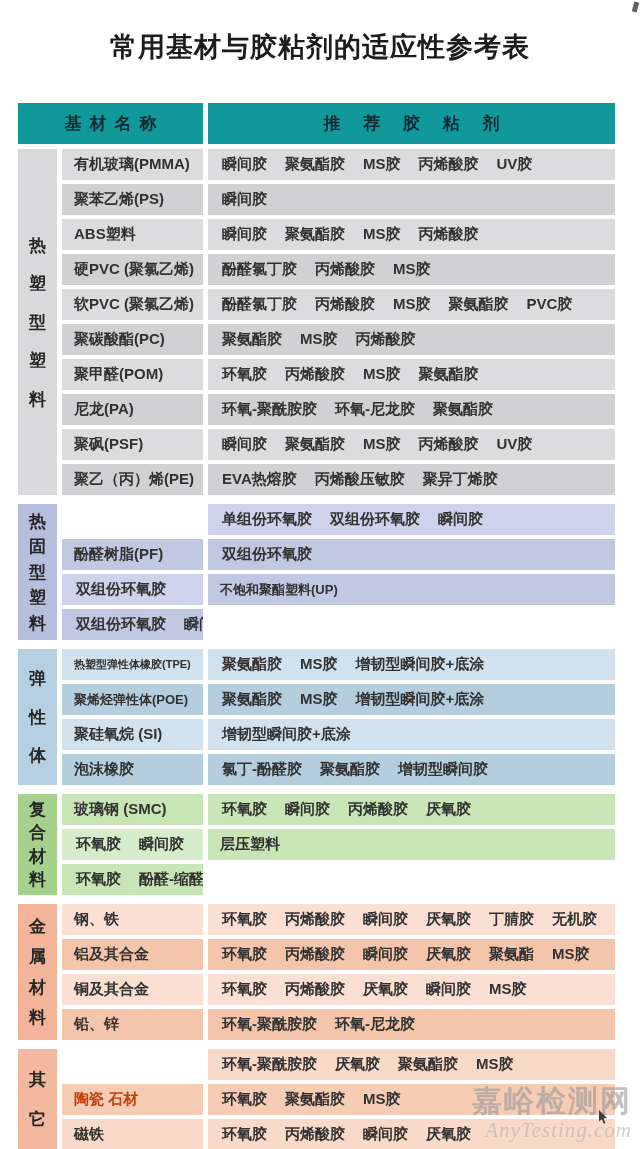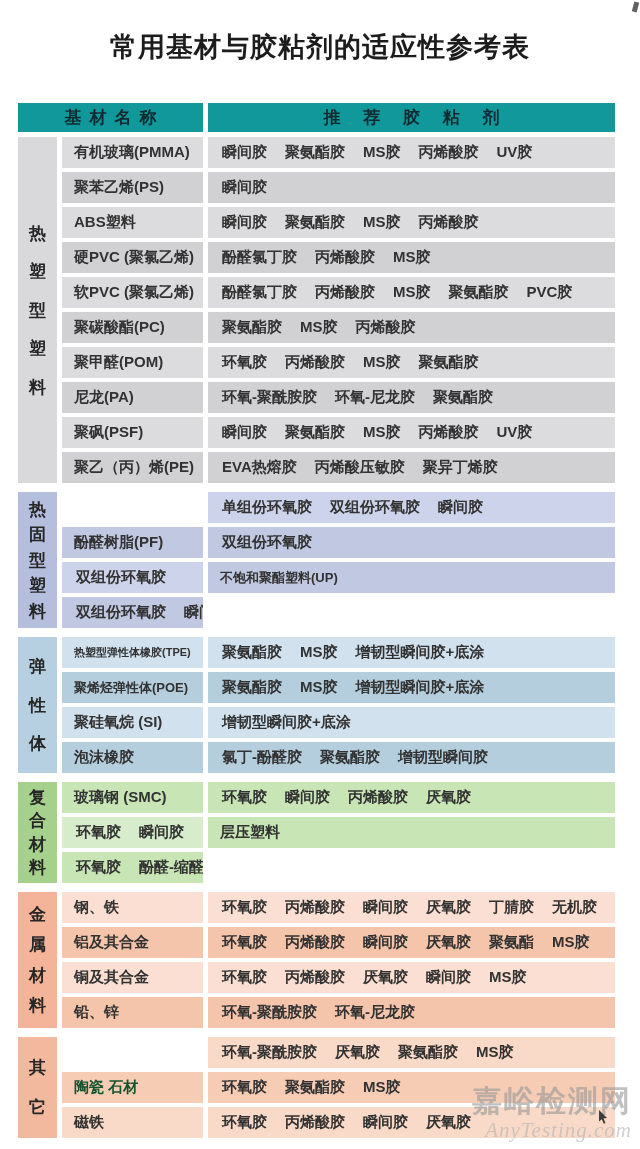--- a/index.html
+++ b/index.html
@@ -12,21 +12,21 @@
   }
   .title {
     text-align:center;
     font-size:27px; font-weight:bold; color:#1c1c1c;
     letter-spacing:1px;
     padding-top:30px; height:34px; line-height:34px;
   }
   .table-wrap { margin:39px 25px 0 18px; }
   .thead {
     display:grid; grid-template-columns:185px 1fr; gap:0 5px;
-    height:29px;
+    height:41px;
   }
   .th {
     display:flex; align-items:center; justify-content:center;
     font-size:17px; font-weight:bold;
     color:#0f2a30;
   }
   .th-substrate { letter-spacing:8px; text-indent:8px; }
   .th-adhesive  { letter-spacing:9px; text-indent:9px; }
   .section {
     display:grid;
@@ -293,21 +293,21 @@
           <span>其</span>
           <span>它</span>
         </div>
         <div class="name-cell" style="background: rgb(249, 217, 199); color: rgb(50, 50, 50); margin-top: 48px;">玻璃</div>
         <div class="adh-cell" style="background: rgb(249, 217, 199); color: rgb(50, 50, 50);">
           <span class="adh-item">环氧-聚酰胺胶</span>
           <span class="adh-item">厌氧胶</span>
           <span class="adh-item">聚氨酯胶</span>
           <span class="adh-item">MS胶</span>
         </div>
-        <div class="name-cell" style="background: rgb(246, 204, 181); color: #14532d;">陶瓷 石材</div>
+        <div class="name-cell" style="background: rgb(246, 204, 181); color: #c2410c;">陶瓷 石材</div>
         <div class="adh-cell" style="background: rgb(246, 204, 181); color: rgb(50, 50, 50);">
           <span class="adh-item">环氧胶</span>
           <span class="adh-item">聚氨酯胶</span>
           <span class="adh-item">MS胶</span>
         </div>
         <div class="name-cell" style="background: rgb(249, 217, 199); color: rgb(50, 50, 50);">磁铁</div>
         <div class="adh-cell" style="background: rgb(249, 217, 199); color: rgb(50, 50, 50);">
           <span class="adh-item">环氧胶</span>
           <span class="adh-item">丙烯酸胶</span>
           <span class="adh-item">瞬间胶</span>

